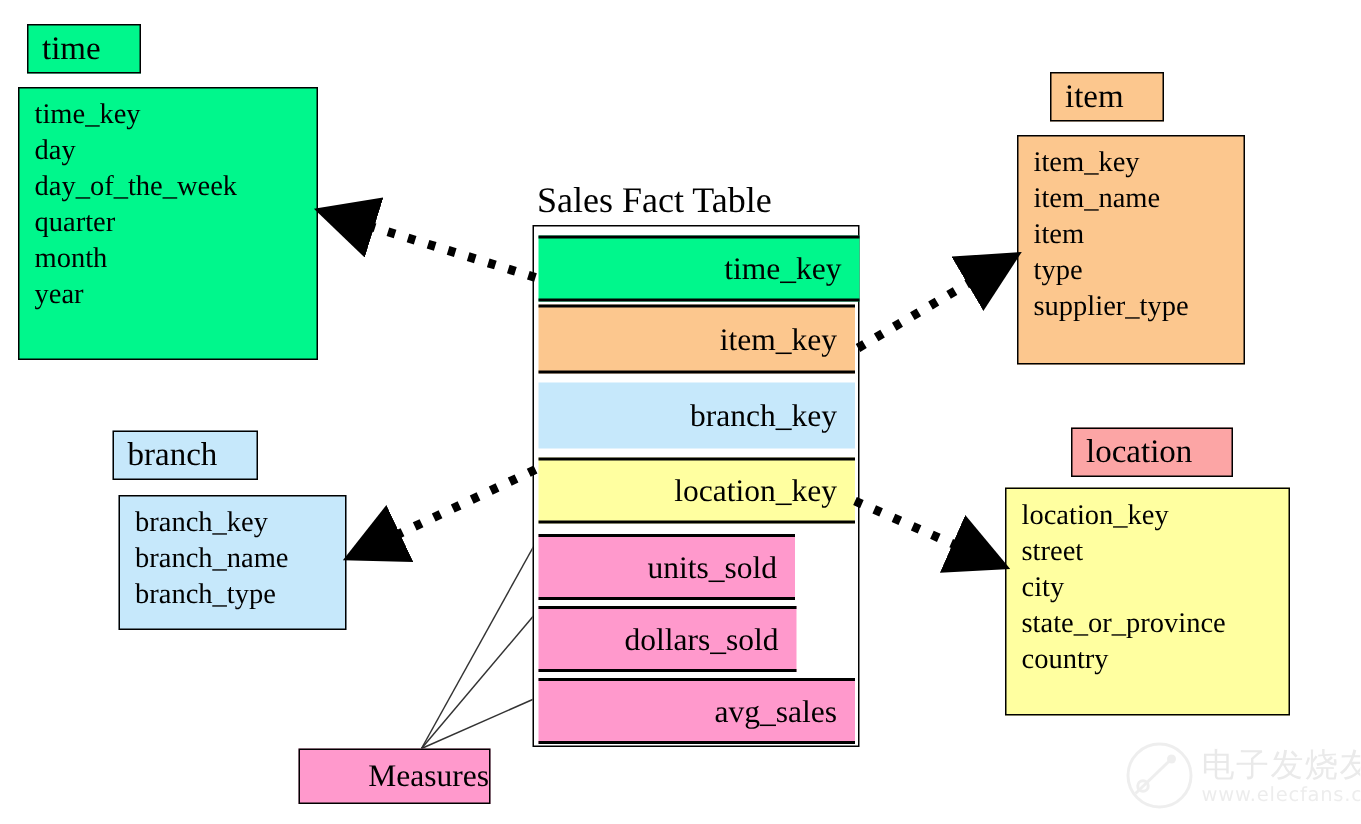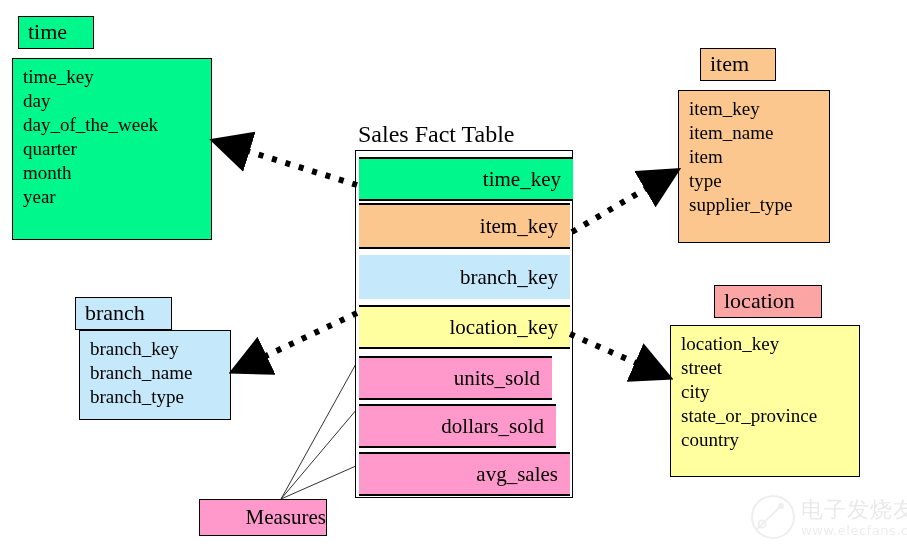--- a/index.html
+++ b/index.html
@@ -168,21 +168,21 @@
     <span>item</span>
   </div>
   <div class="dim-body" style="left:678px; top:90px; width:152px; height:153px; background:#fcc78e;">
     <div class="field">item_key</div>
     <div class="field">item_name</div>
     <div class="field">item</div>
     <div class="field">type</div>
     <div class="field">supplier_type</div>
   </div>
 
-  <div class="dim-tab" style="left:75px; top:297px; background:#c6e8fb;">
+  <div class="dim-tab" style="left:75px; top:287px; background:#c6e8fb;">
     <span>branch</span>
   </div>
   <div class="dim-body" style="left:79px; top:330px; width:152px; height:90px; background:#c6e8fb;">
     <div class="field">branch_key</div>
     <div class="field">branch_name</div>
     <div class="field">branch_type</div>
   </div>
 
   <div class="dim-tab" style="left:714px; top:285px; background:#fca5a5;">
     <span>location</span>
@@ -203,24 +203,24 @@
   </div>
   <div class="fact-row" style="left:359px; top:203px; width:211px; height:46px; background:#fcc78e;">
     <span>item_key</span>
   </div>
   <div class="fact-row" style="left:359px; top:255px; width:211px; height:44px; background:#c6e8fb; border-top:none; border-bottom:none;">
     <span>branch_key</span>
   </div>
   <div class="fact-row" style="left:359px; top:305px; width:211px; height:44px; background:#ffffa0;">
     <span>location_key</span>
   </div>
-  <div class="fact-row" style="left:359px; top:356px; width:193px; height:44px; background:#ff99cc;">
+  <div class="fact-row" style="left:359px; top:356px; width:171px; height:44px; background:#ff99cc;">
     <span>units_sold</span>
   </div>
-  <div class="fact-row" style="left:359px; top:404px; width:197px; height:44px; background:#ff99cc;">
+  <div class="fact-row" style="left:359px; top:404px; width:172px; height:44px; background:#ff99cc;">
     <span>dollars_sold</span>
   </div>
   <div class="fact-row" style="left:359px; top:452px; width:211px; height:44px; background:#ff99cc;">
     <span>avg_sales</span>
   </div>
 
   <div id="measures-box">
     <span>Measures</span>
   </div>
 

